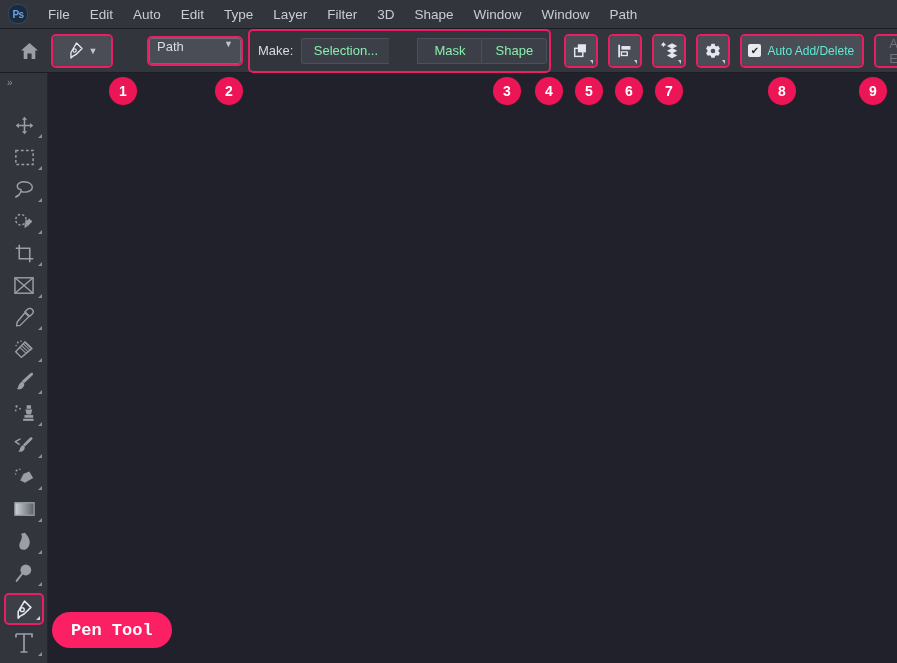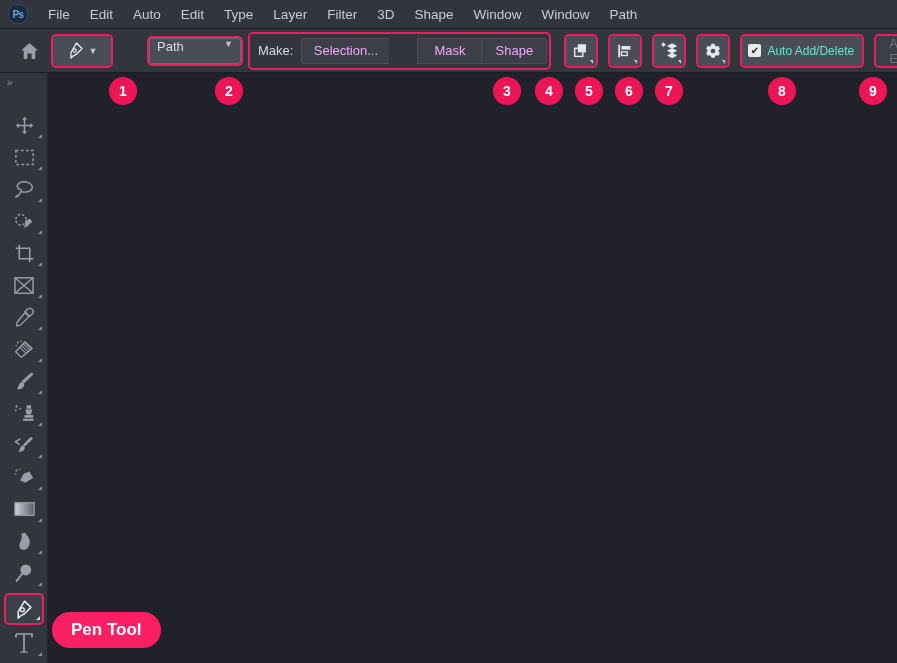--- a/index.html
+++ b/index.html
@@ -54,24 +54,24 @@
   .path-select {
     width: 92px; height: 26px; background: #4a4d55;
     border: 1px solid #6a6d75; border-radius: 3px;
     display: flex; align-items: flex-start; justify-content: space-between;
     padding: 0 7px;
   }
   .path-select .lbl { color: #d8dbe2; font-size: 13px; }
   .path-select .caret { color: #c2c5cc; font-size: 9px; }
 
   
-  .make-group { display: flex; align-items: center; height: 34px; padding: 4px 2px; border-radius: 14px; }
+  .make-group { display: flex; align-items: center; height: 40px; padding: 4px 2px; border-radius: 14px; }
   .make-label { color: #d8dbe2; font-size: 13px; padding: 0 8px 0 6px; }
   .make-btn {
-    height: 26px; background: #3c3f47; color: #f0abfc; font-size: 13px;
+    height: 26px; background: #3c3f47; color: #86efac; font-size: 13px;
     display: flex; align-items: center; justify-content: center;
     border: 1px solid #4d5058; border-right: none;
   }
   .make-btn:first-of-type { border-radius: 3px 0 0 3px; }
   .make-btn:last-of-type { border-radius: 0 3px 3px 0; border-right: 1px solid #4d5058; }
   .mb-sel { width: 88px; }
   .mb-mask { width: 64px; margin-left: 28px; }
   .mb-shape { width: 66px; }
 
   
@@ -134,20 +134,21 @@
     font-family: "Liberation Sans", sans-serif;
   }
 
   
   .pill {
     position: absolute; left: 52px; top: 612px; height: 36px;
     background: #fb1f63; color: #ffffff; border-radius: 18px;
     display: flex; align-items: center; justify-content: center;
     padding: 16px 19px; font-size: 17px; font-weight: bold;
     white-space: nowrap;
+    font-family: Liberation Mono, monospace;
   }
   .canvas { position: absolute; left: 48px; top: 73px; width: 849px; height: 590px; background: #21212b; }
 </style>
 </head>
 <body>
 
 <div id="app">
 
   <div class="menubar">
     <div class="ps-logo">Ps</div>

